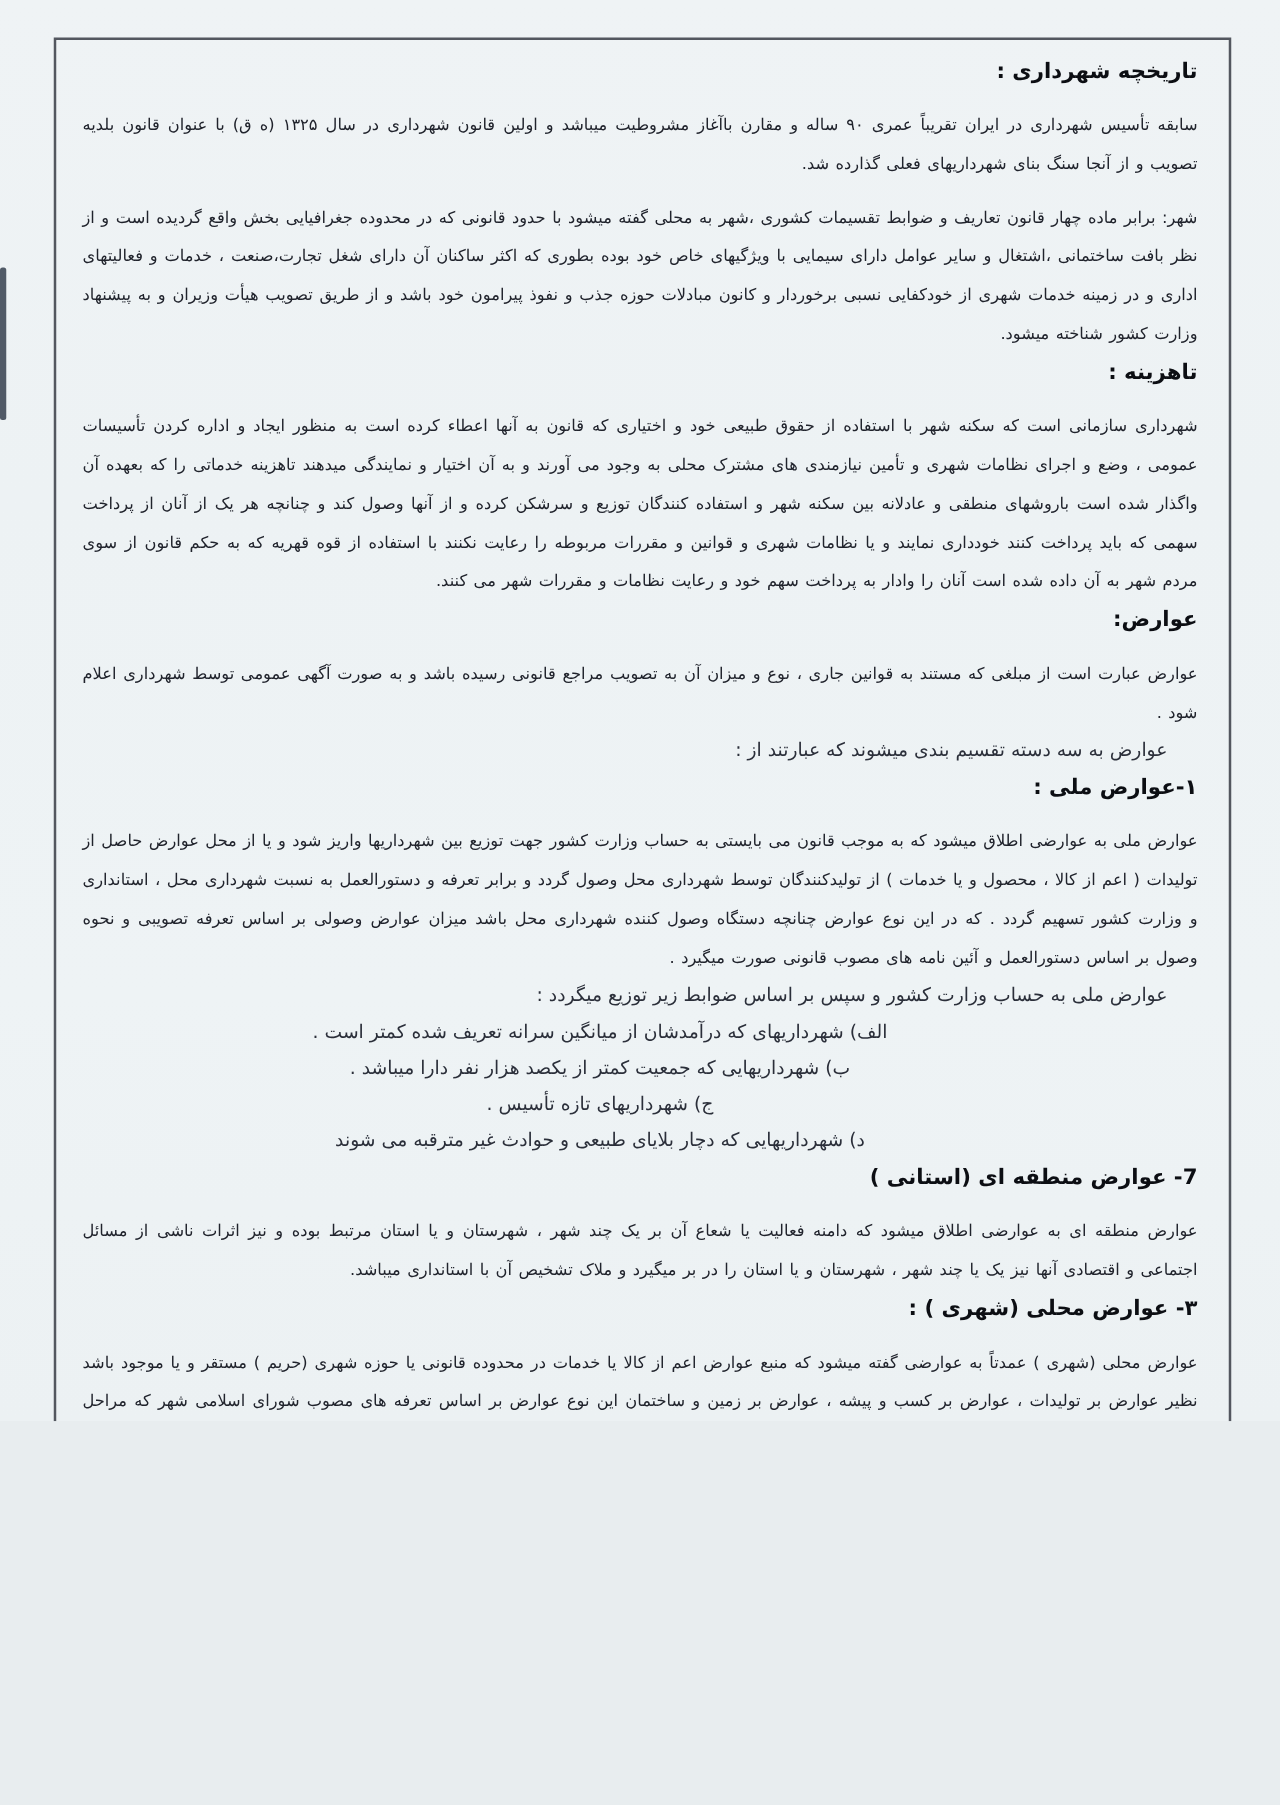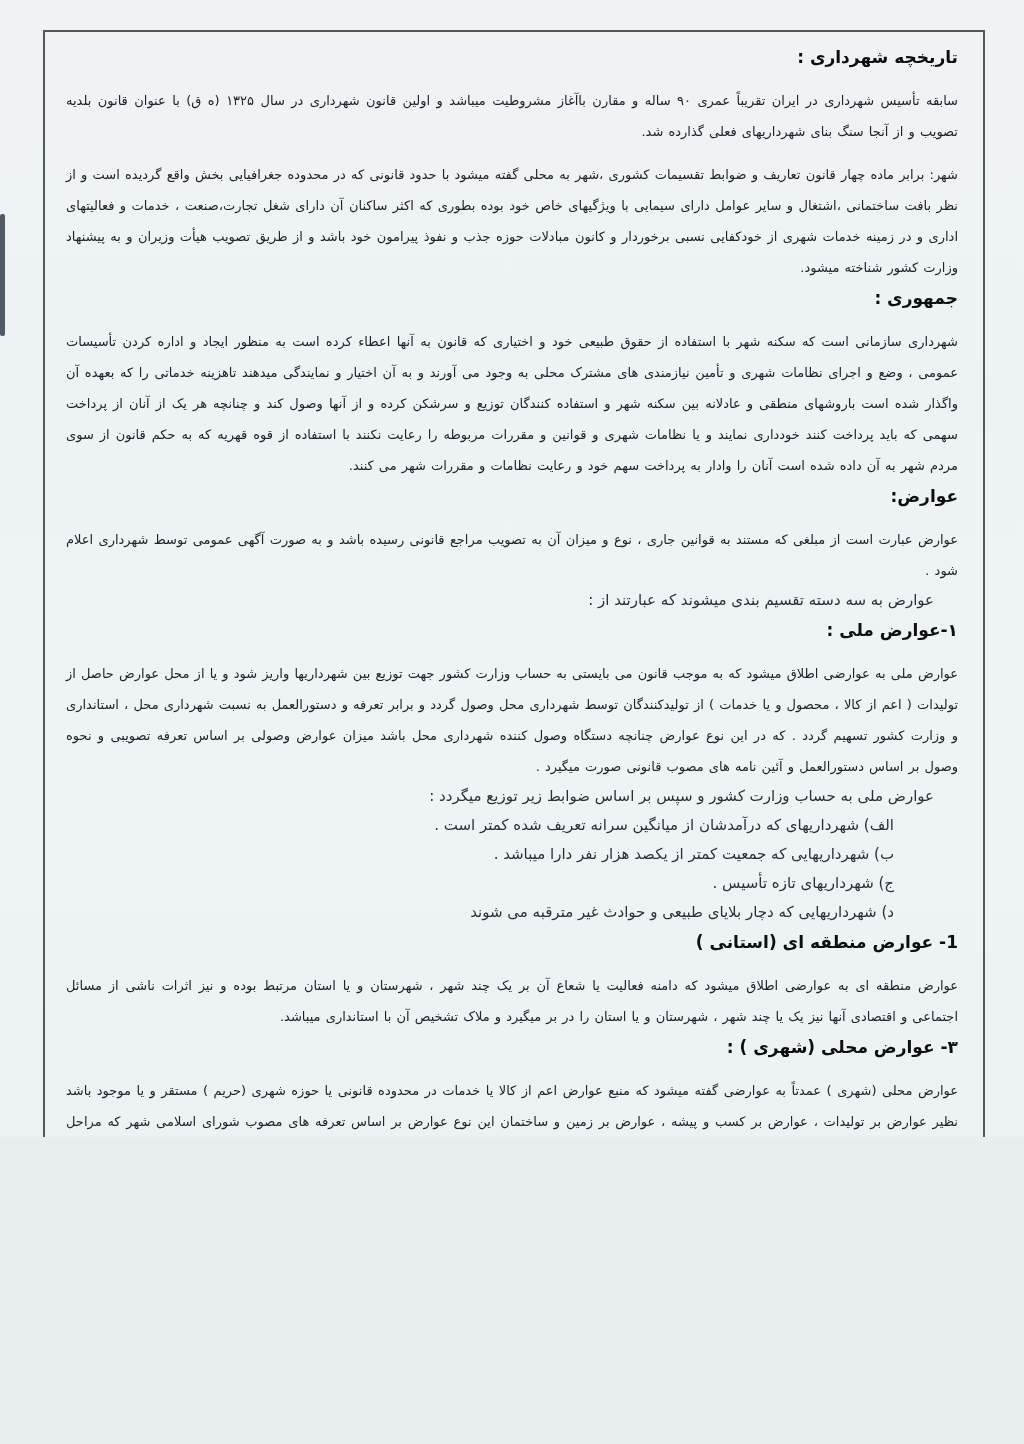--- a/index.html
+++ b/index.html
@@ -13,21 +13,21 @@
     position:absolute;left:43px;top:30px;width:938px;height:1372px;
     border:2px solid #53575f;background:transparent;
   }
   .content{
     position:absolute;right:66px;top:42px;width:892px;
     direction:rtl;color:#22252e;
   }
   .h{font-size:17px;font-weight:bold;line-height:31px;color:#0c0e13;}
   .p{font-size:13px;font-weight:normal;line-height:31px;text-align:justify;word-spacing:1px;color:#20232c;margin-top:12px;}
   .sub{font-size:15px;font-weight:normal;line-height:29px;margin-right:24px;color:#2b2f3a;}
-  .li{font-size:15px;font-weight:normal;line-height:29px;margin-right:64px;color:#2b2f3a;}
+  .li{font-size:15px;font-weight:normal;line-height:29px;margin-right:64px;color:#2b2f3a;text-align:center;}
   .sig-name{position:absolute;font-size:20px;font-weight:bold;color:#15161c;white-space:nowrap;}
   .sig-title{position:absolute;font-size:15.5px;font-weight:bold;color:#15161c;text-align:center;white-space:nowrap;}
   .footer-thick-line{position:absolute;left:45px;top:1352px;width:936px;height:4px;background:#939a9f;}
   .footer-vline{position:absolute;left:133px;top:1356px;width:3px;height:37px;background:#8f969b;}
   .page-number{position:absolute;left:106px;top:1362px;width:26px;font-size:16px;font-weight:bold;color:#2a2d35;text-align:center;}
   .scan-strip-bottom{position:absolute;left:0;top:1434px;width:1024px;height:10px;background:#14181a;}
   .scan-smudge-left{position:absolute;left:0;top:214px;width:5px;height:122px;background:#35404d;opacity:.85;border-radius:2px;}
   .overlay{position:absolute;left:0;top:0;pointer-events:none;}
 </style>
 </head>
@@ -36,36 +36,36 @@
 <div class="page">
 
   <div class="border-box"></div>
 
   <div class="content">
 
     <div class="h">تاریخچه شهرداری :</div>
     <div class="p">سابقه تأسیس شهرداری در ایران تقریباً عمری ۹۰ ساله و مقارن باآغاز مشروطیت میباشد و اولین قانون شهرداری در سال ۱۳۲۵ (ه ق) با عنوان قانون بلدیه تصویب و از آنجا سنگ بنای شهرداریهای فعلی گذارده شد.</div>
     <div class="p">شهر: برابر ماده چهار قانون تعاریف و ضوابط تقسیمات کشوری ،شهر به محلی گفته میشود با حدود قانونی که در محدوده جغرافیایی بخش واقع گردیده است و از نظر بافت ساختمانی ،اشتغال و سایر عوامل دارای سیمایی با ویژگیهای خاص خود بوده بطوری که اکثر ساکنان آن دارای شغل تجارت،صنعت ، خدمات و فعالیتهای اداری و در زمینه خدمات شهری از خودکفایی نسبی برخوردار و کانون مبادلات حوزه جذب و نفوذ پیرامون خود باشد و از طریق تصویب هیأت وزیران و به پیشنهاد وزارت کشور شناخته میشود.</div>
 
-    <div class="h">جمهوری :</div>
+    <div class="h">تاهزینه :</div>
     <div class="p">شهرداری سازمانی است که سکنه شهر با استفاده از حقوق طبیعی خود و اختیاری که قانون به آنها اعطاء کرده است به منظور ایجاد و اداره کردن تأسیسات عمومی ، وضع و اجرای نظامات شهری و تأمین نیازمندی های مشترک محلی به وجود می آورند و به آن اختیار و نمایندگی میدهند تاهزینه خدماتی را که بعهده آن واگذار شده است باروشهای منطقی و عادلانه بین سکنه شهر و استفاده کنندگان توزیع و سرشکن کرده و از آنها وصول کند و چنانچه هر یک از آنان از پرداخت سهمی که باید پرداخت کنند خودداری نمایند و یا نظامات شهری و قوانین و مقررات مربوطه را رعایت نکنند با استفاده از قوه قهریه که به حکم قانون از سوی مردم شهر به آن داده شده است آنان را وادار به پرداخت سهم خود و رعایت نظامات و مقررات شهر می کنند.</div>
 
     <div class="h">عوارض:</div>
     <div class="p">عوارض عبارت است از مبلغی که مستند به قوانین جاری ، نوع و میزان آن به تصویب مراجع قانونی رسیده باشد و به  صورت آگهی عمومی توسط شهرداری اعلام شود .</div>
     <div class="sub">عوارض به سه دسته تقسیم بندی میشوند که عبارتند از :</div>
 
     <div class="h">۱-عوارض ملی :</div>
     <div class="p">عوارض ملی به عوارضی اطلاق میشود که به موجب قانون می بایستی به حساب وزارت کشور جهت توزیع بین شهرداریها واریز شود و یا از محل عوارض حاصل از تولیدات ( اعم از کالا ، محصول و یا خدمات ) از تولیدکنندگان توسط شهرداری محل وصول گردد و برابر تعرفه و دستورالعمل به نسبت شهرداری محل ، استانداری و وزارت کشور تسهیم گردد . که در این نوع عوارض چنانچه دستگاه وصول کننده شهرداری محل باشد میزان عوارض وصولی بر اساس تعرفه تصویبی و نحوه وصول بر اساس دستورالعمل و آئین نامه های مصوب قانونی صورت میگیرد .</div>
     <div class="sub">عوارض ملی به حساب وزارت کشور و سپس بر اساس ضوابط زیر توزیع میگردد :</div>
     <div class="li">الف) شهرداریهای که درآمدشان از میانگین سرانه تعریف شده کمتر است .</div>
     <div class="li">ب) شهرداریهایی که جمعیت کمتر از یکصد هزار نفر دارا میباشد .</div>
     <div class="li">ج) شهرداریهای تازه تأسیس .</div>
     <div class="li">د) شهرداریهایی که دچار بلایای طبیعی و حوادث غیر مترقبه می شوند</div>
 
-    <div class="h">1- عوارض منطقه ای (استانی )</div>
+    <div class="h">7- عوارض منطقه ای (استانی )</div>
     <div class="p">عوارض منطقه ای به عوارضی اطلاق میشود که دامنه فعالیت یا شعاع آن بر یک چند شهر ، شهرستان و یا استان مرتبط بوده و نیز اثرات ناشی از مسائل اجتماعی و اقتصادی آنها نیز یک یا چند شهر ، شهرستان و یا استان را در بر میگیرد و ملاک تشخیص  آن با استانداری میباشد.</div>
 
     <div class="h">۳- عوارض محلی (شهری ) :</div>
     <div class="p">عوارض محلی (شهری ) عمدتاً به عوارضی گفته میشود که منبع عوارض اعم از کالا یا خدمات در محدوده قانونی یا حوزه شهری (حریم ) مستقر و یا موجود باشد نظیر عوارض بر تولیدات ، عوارض بر کسب و پیشه ، عوارض بر زمین و ساختمان این نوع عوارض بر اساس تعرفه های مصوب شورای اسلامی شهر که مراحل قانونی خود را طی نموده باشد توسط شهرداری محل وصول میگردد و هر نوع تغییر در آن نیز میبایست به تصویب شورای اسلامی شهر رسیده باشد و به استناد تبصره ۱ ماده ۵ قانون تجمیع عوارض و تبصره ۱ ماده ۵ قانون مالیات بر ارزش افزوده با رعایت مقررات مندرج وضع میشود</div>
   </div>
 
   <div class="sig-name" style="left:242px;top:1260px;width:205px;">محمدرضا آقاجری</div>
   <div class="sig-title" style="left:232px;top:1300px;width:220px;font-family:Liberation Serif, serif;">رئیس شورای اسلامی شهر</div>
   <div class="sig-name" style="left:660px;top:1261px;width:150px;">محمدرضا اختیار</div>
   <div class="sig-title" style="left:668px;top:1300px;width:135px;">شهردار امیدیه</div>

